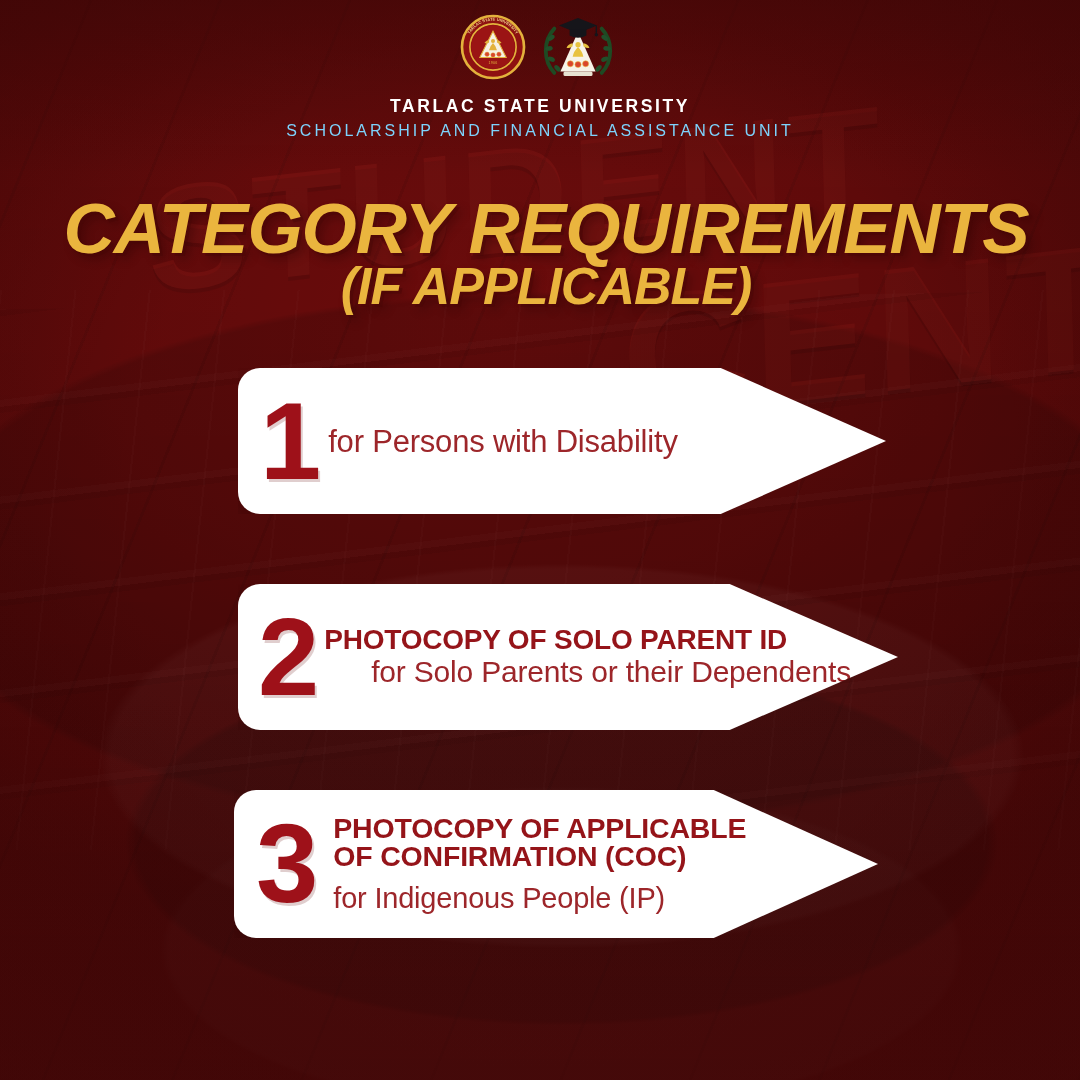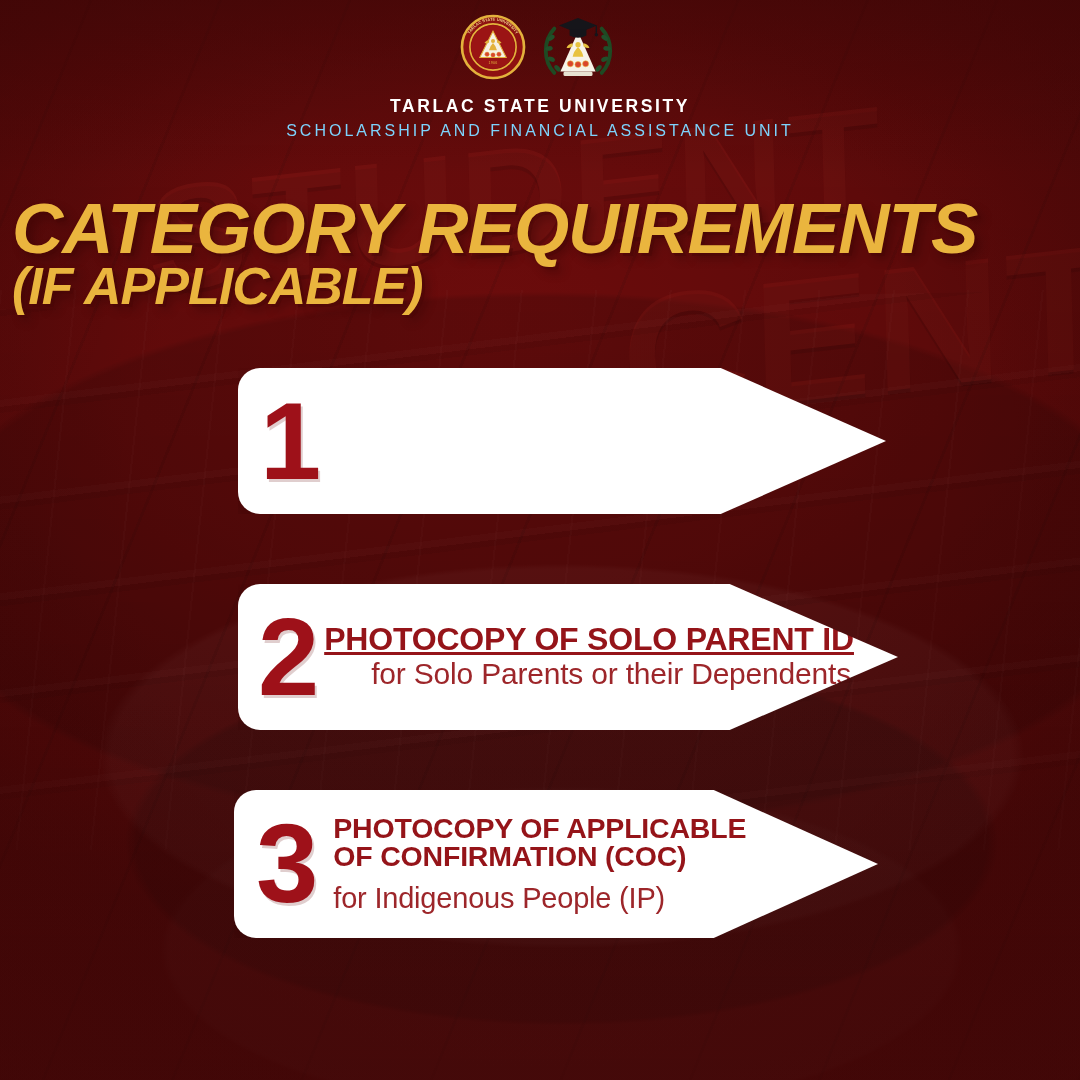--- a/index.html
+++ b/index.html
@@ -131,20 +131,21 @@
     font-size: 16px;
     font-weight: 400;
     letter-spacing: 3.0px;
     text-align: center;
   }
 
   
   .title-wrap {
     position: absolute;
     left: 12px; right: 0; top: 196px;
+    text-align: center;
   }
   .title-l1, .title-l2 {
     color: #eab53e;
     font-weight: 800;
     font-style: italic;
     letter-spacing: -1px;
     line-height: 0.92;
     text-shadow:
        3px 3px 0 rgba(70,6,6,0.45),
        6px 6px 10px rgba(40,3,3,0.35);
@@ -205,21 +206,21 @@
   
   #card-1 { left: 238px; top: 368px; width: 648px; height: 146px; }
   #card-1 .card-inner { padding-left: 22px; }
   #card-1 .card-num { font-size: 110px; margin-right: 10px; }
   #card-1 .card-head { font-size: 29.5px; }
   #card-1 .card-sub  { font-size: 31px; }
 
   #card-2 { left: 238px; top: 584px; width: 660px; height: 146px; }
   #card-2 .card-inner { padding-left: 20px; }
   #card-2 .card-num { font-size: 110px; margin-right: 8px; }
-  #card-2 .card-head { font-size: 32px; text-decoration: underline; }
+  #card-2 .card-head { font-size: 28px; }
   #card-2 .card-sub  { font-size: 30px; text-align: center; }
 
   #card-3 { left: 234px; top: 790px; width: 644px; height: 148px; }
   #card-3 .card-inner { padding-left: 22px; }
   #card-3 .card-num { font-size: 112px; margin-right: 18px; }
   #card-3 .card-head { font-size: 28.5px; line-height: 1.0; }
   #card-3 .card-sub  { font-size: 29px; margin-top: 12px; }
 </style>
 </head>
 <body>
@@ -310,20 +311,21 @@
 
   <div class="title-wrap">
     <div class="title-l1">CATEGORY REQUIREMENTS</div>
     <div class="title-l2">(IF APPLICABLE)</div>
   </div>
 
   <div class="card" id="card-1">
     <div class="card-inner">
       <div class="card-num">1</div>
       <div class="card-text">
+        <div class="card-sub">for Persons with Disability</div>
       </div>
     </div>
   </div>
 
   <div class="card" id="card-2">
     <div class="card-inner">
       <div class="card-num">2</div>
       <div class="card-text">
         <div class="card-head">PHOTOCOPY OF SOLO PARENT ID</div>
         <div class="card-sub">for Solo Parents or their Dependents</div>

